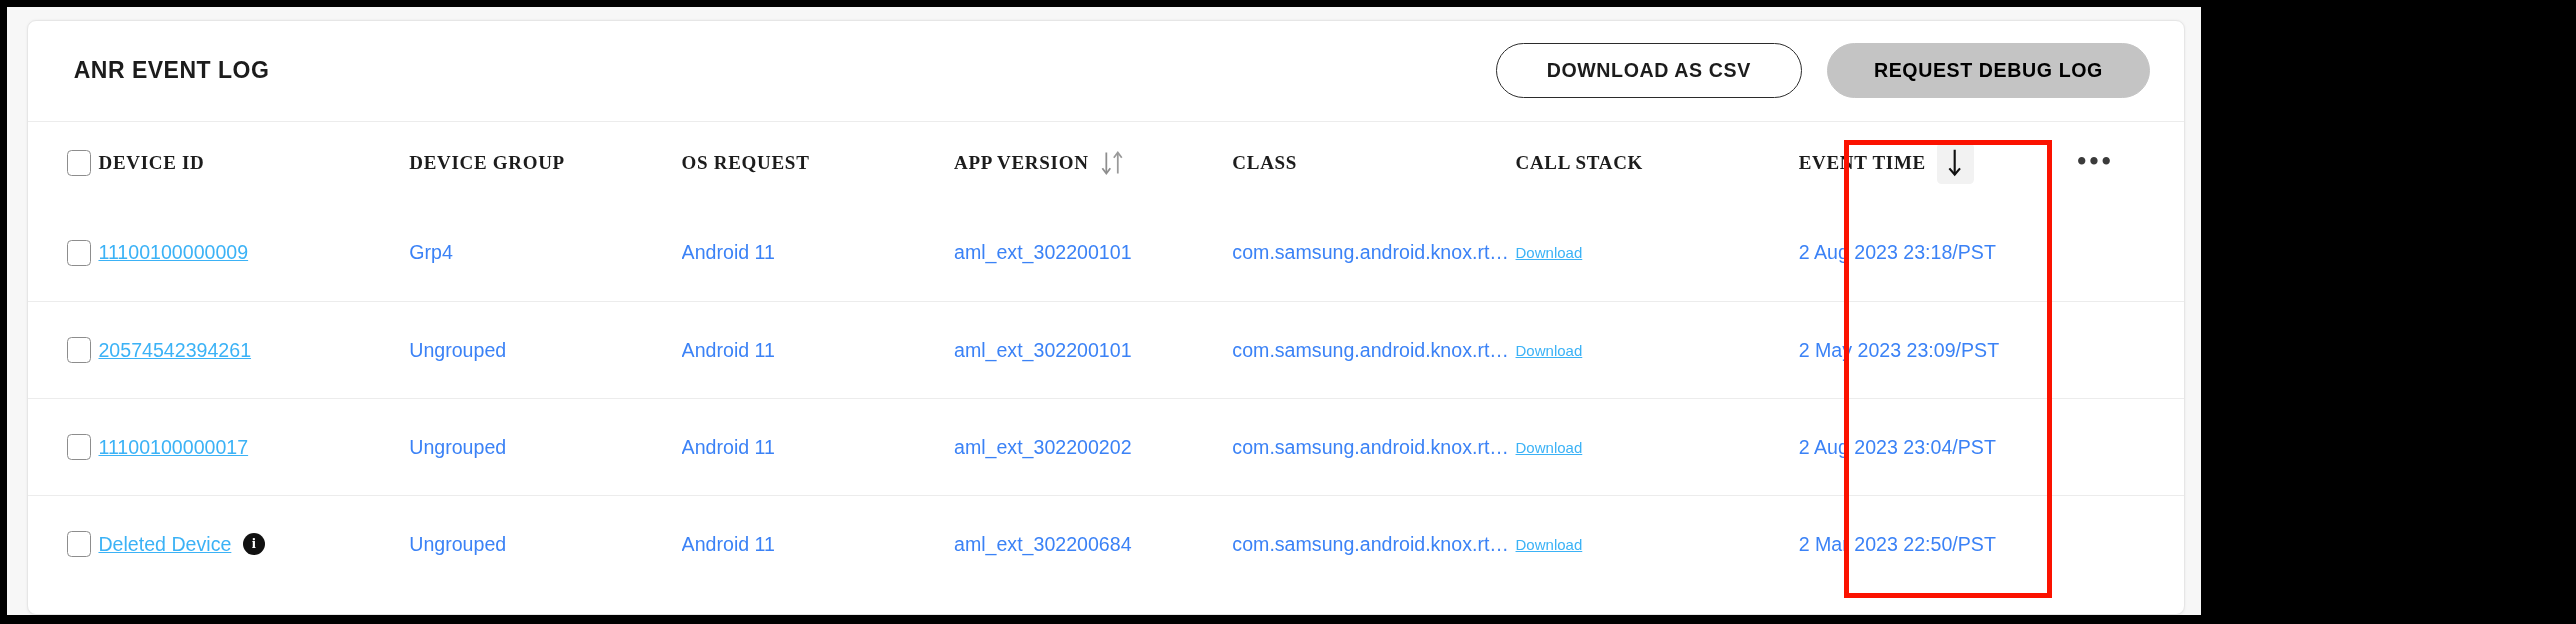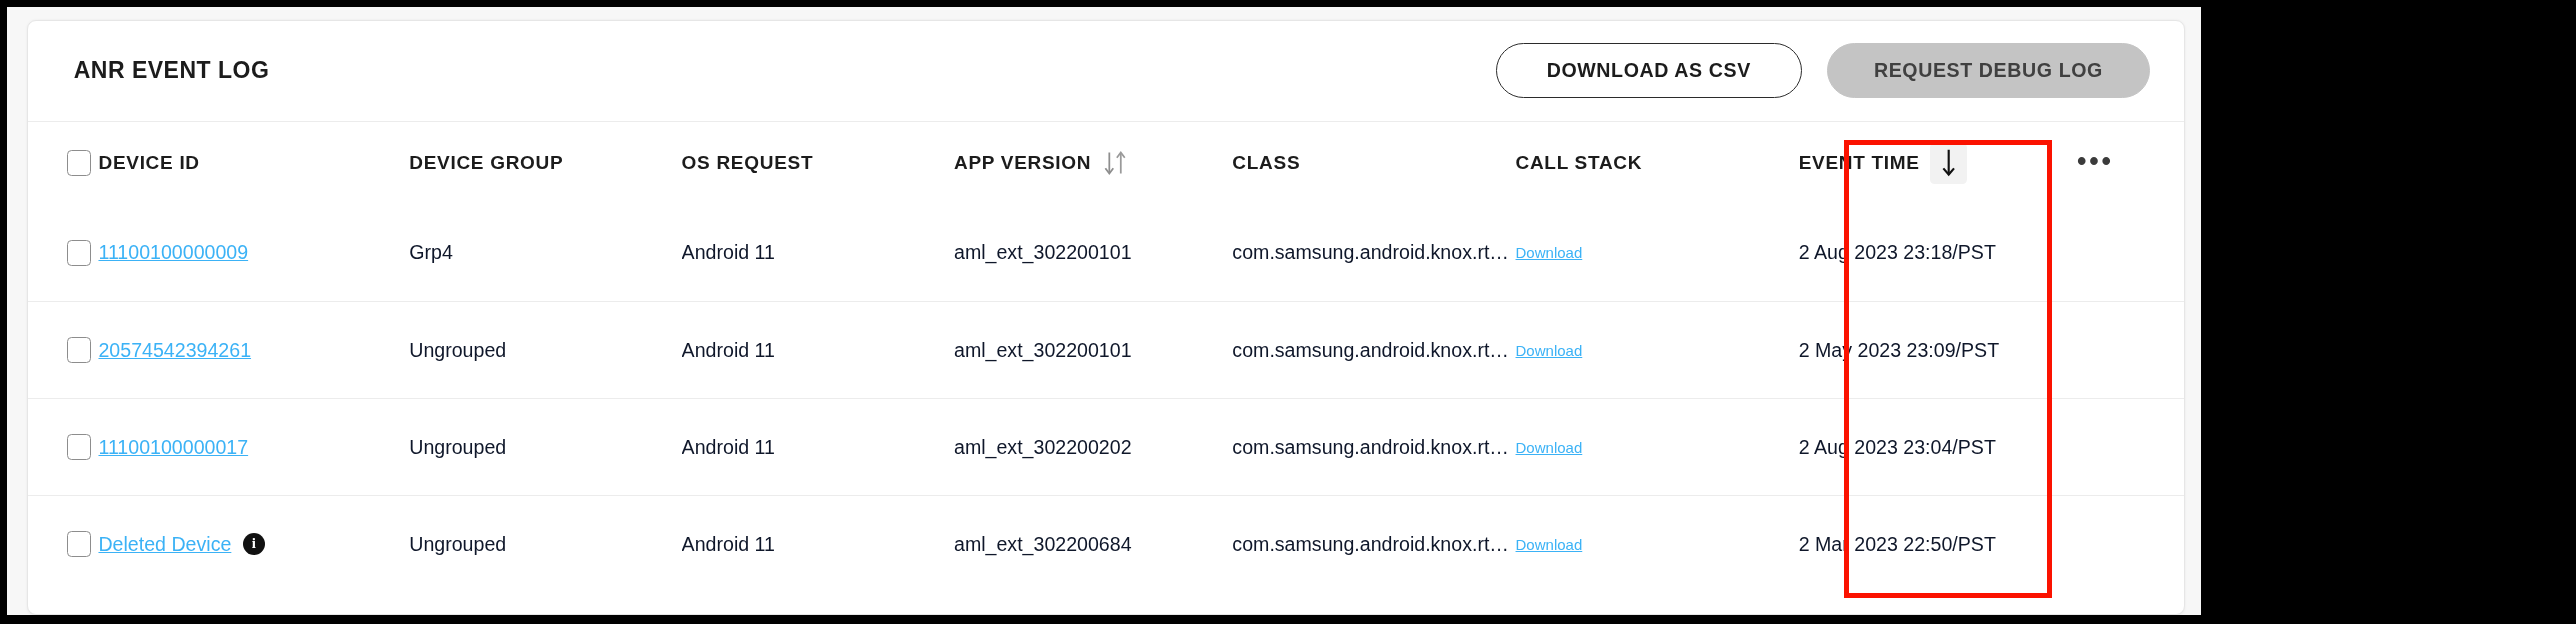--- a/index.html
+++ b/index.html
@@ -81,57 +81,57 @@
   }
   .btn-outline {
     background: #ffffff;
     border: 1.8px solid #2b2b2b;
     color: #1c1c1c;
     padding: 12px 50px;
   }
   .btn-disabled {
     background: #c4c4c4;
     border: 1.8px solid #c4c4c4;
-    color: #404040;
+    color: #000000;
     padding: 0 46px;
     cursor: default;
   }
 
   
   .tbl {
     width: 100%;
     border-collapse: collapse;
     table-layout: fixed;
   }
 
   .tbl th, .tbl td {
     text-align: left;
     vertical-align: middle;
     padding: 0;
   }
 
-  .tbl thead tr { height: 83px; }
+  .tbl thead tr { height: 83px; font-family: Liberation Serif, serif; }
   .tbl tbody tr { height: 97px; }
   .tbl tbody tr td { border-top: 0.9px solid #ececec; }
   .tbl tbody tr:first-child td { border-top: none; }
 
   th .hcell {
     display: flex;
     align-items: center;
     gap: 10.7px;
     font-size: 19px;
     font-weight: 700;
     letter-spacing: 0.7px;
     color: #1c1c1c;
     white-space: nowrap;
   }
 
   td .cell {
     font-size: 19.6px;
-    color: #0f172a;
+    color: #3b82f6;
     white-space: nowrap;
     overflow: hidden;
     text-overflow: ellipsis;
     display: block;
   }
 
   
   .c-check { width: 59px;  padding-left: 39px !important; }
   .c-dev   { width: 259px; }
   .c-grp   { width: 227px; }

